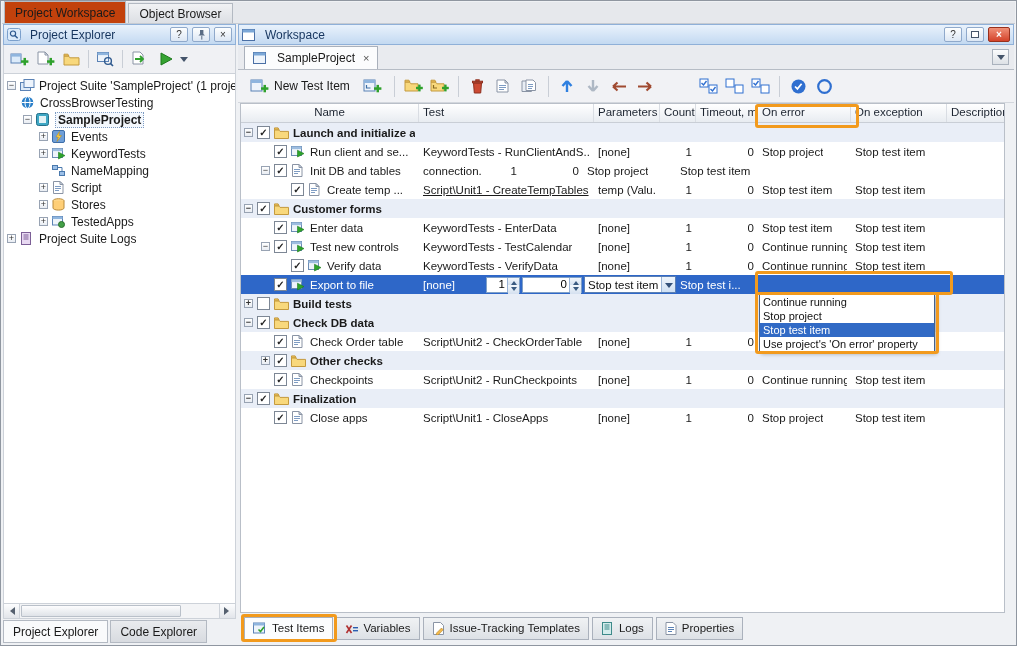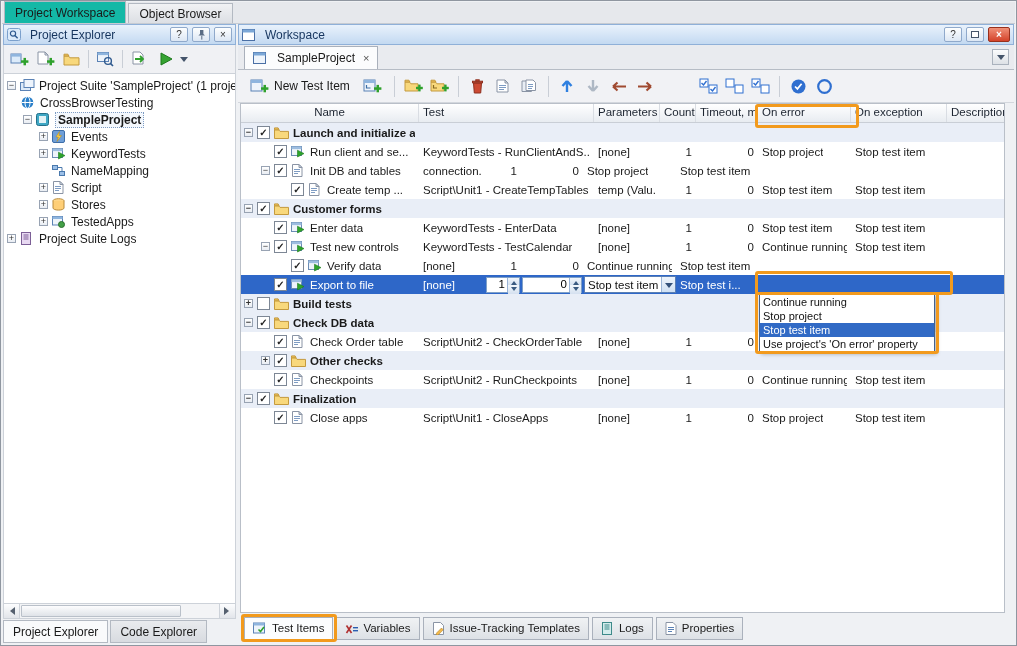--- a/index.html
+++ b/index.html
@@ -4,21 +4,21 @@
 <style>
   * { box-sizing: border-box; margin: 0; padding: 0; }
   html, body { width: 1017px; height: 646px; }
   body { font-family: "Liberation Sans", sans-serif; font-size: 12px; color: #1a1a1a; background: #d8dbe0; overflow: hidden; }
 
   .app { position: relative; width: 1017px; height: 646px; background: #eff1f4; border: 1px solid #8f96a0; }
 
   
   .top-tabs { position: absolute; left: 1px; top: 1px; right: 1px; height: 22px; background: #e6e8ec; display: flex; align-items: flex-end; padding-left: 2px; border-bottom: 1px solid #c6cbd2; }
   .top-tab { display: flex; align-items: center; height: 20px; padding: 0 10px; background: linear-gradient(#f1f2f4,#dcdfe4); border: 1px solid #b3b9c2; border-bottom: none; margin-right: 2px; white-space: nowrap; }
-  .top-tab.active { background: #14b8a6; height: 22px; position: relative; z-index: 2; }
+  .top-tab.active { background: #c2410c; height: 22px; position: relative; z-index: 2; }
 
   
   .left-panel  { position: absolute; left: 2px; top: 23px; width: 233px; bottom: 2px; display: flex; flex-direction: column; }
   .right-panel { position: absolute; left: 237px; top: 23px; right: 2px; bottom: 2px; display: flex; flex-direction: column; }
 
   .panel-caption { height: 21px; flex: none; background: linear-gradient(#e9f2fc,#c3d9f1); border: 1px solid #8fb0d8; display: flex; align-items: center; gap: 4px; padding: 0 3px; color: #16355e; font-size: 12px; }
   .cap-title { white-space: nowrap; overflow: hidden; }
   .cap-spacer { flex: 1; }
   .caption-btn { width: 18px; height: 15px; flex: none; border: 1px solid #8fa9cb; background: linear-gradient(#fdfefe,#dce7f4); display: flex; align-items: center; justify-content: center; font-size: 10px; color: #333; border-radius: 2px; }
   .caption-btn.red { width: 22px; background: linear-gradient(#f09078,#d4432a); border-color: #98301d; color: #fff; font-weight: bold; }
@@ -588,21 +588,21 @@
                 <svg width="12" height="13" viewBox="0 0 12 13">
                   <path d="M1.5 0.5 h6.5 l3 3 v9 h-9.5z" fill="#fff" stroke="#8a94a5"></path>
                   <path d="M8 0.5 v3 h3z" fill="#dde4ee" stroke="#8a94a5"></path>
                   <rect x="3" y="5" width="6" height="1" fill="#7e9cc3"></rect>
                   <rect x="3" y="7" width="6" height="1" fill="#7e9cc3"></rect>
                   <rect x="3" y="9" width="4" height="1" fill="#7e9cc3"></rect>
                 </svg>
               </span>
               <span class="tlabel">Create temp ...</span>
             </div>
-            <div class="tc" style="width: 175px;">
+            <div class="tc" style="width: 175px; text-decoration: underline;">
               <span class="tlabel">Script\Unit1 - CreateTempTables</span>
             </div>
             <div class="tc" style="width: 66px;">
               <span class="tlabel">temp (Valu...</span>
             </div>
             <div class="tc num" style="width: 36px;">
               <span class="tlabel">1</span>
             </div>
             <div class="tc num" style="width: 62px;">
               <span class="tlabel">0</span>
@@ -710,20 +710,23 @@
               <span class="tsp" style="width: 13px;"></span>
               <span class="cb on">✓</span>
               <span class="ticon">
                 <svg width="14" height="13" viewBox="0 0 14 13">
                   <rect x="0.5" y="1.5" width="10" height="9" fill="#eef4fb" stroke="#6b8cb4"></rect>
                   <rect x="0.5" y="1.5" width="10" height="2.6" fill="#9dbde0"></rect>
                   <path d="M6.5 5.2 l6.5 3.4 -6.5 3.4z" fill="#2ea52c" stroke="#1c7a1c" stroke-width="0.6"></path>
                 </svg>
               </span>
               <span class="tlabel">Verify data</span>
+            </div>
+            <div class="tc" style="width: 175px;">
+              <span class="tlabel">KeywordTests - VerifyData</span>
             </div>
             <div class="tc" style="width: 66px;">
               <span class="tlabel">[none]</span>
             </div>
             <div class="tc num" style="width: 36px;">
               <span class="tlabel">1</span>
             </div>
             <div class="tc num" style="width: 62px;">
               <span class="tlabel">0</span>
             </div>

